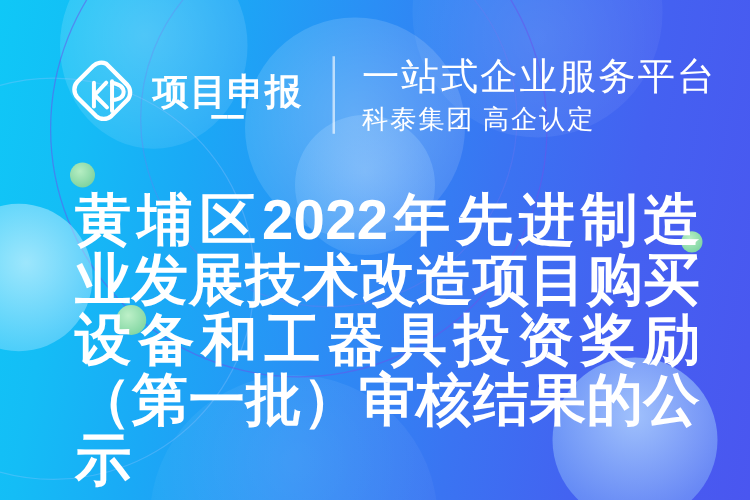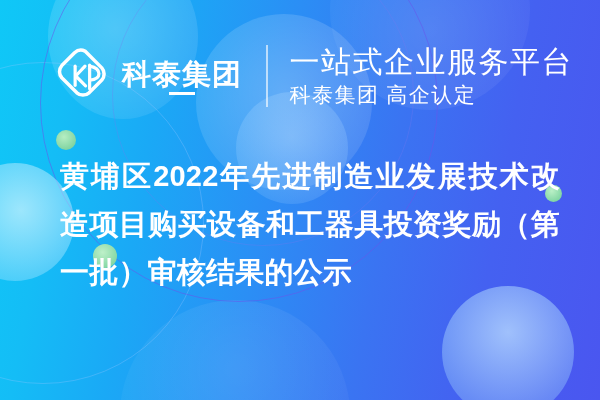--- a/index.html
+++ b/index.html
@@ -208,21 +208,21 @@
   
   .title-block {
     position: absolute;
     left: 60px;
     top: 152px;
     width: 500px;
   }
   .title-text {
     font-family: "Liberation Sans", "DejaVu Sans", sans-serif;
     font-weight: bold;
-    font-size: 29px;
+    font-size: 45px;
     line-height: 48px;
     letter-spacing: 0.2px;
     color: #ffffff;
     margin: 0;
     text-align: justify;
     word-break: break-all;
   }
 </style>
 </head>
 <body>
@@ -253,21 +253,21 @@
       </g>
       <g fill="none" stroke="#ffffff" stroke-width="5.5" stroke-linecap="round" stroke-linejoin="round">
         <path d="M33 33 L33 66"></path>
         <path d="M50 33 L34 50 L51 67"></path>
         <path d="M58 31 L58 72"></path>
         <path d="M58 33 Q74 36 74 46 Q74 56 58 57"></path>
       </g>
     </svg>
 
     <div class="logo-wordmark">
-      <div class="logo-cn">科泰集团</div>
+      <div class="logo-cn">项目申报</div>
       <div class="logo-en-row">
         <span class="logo-en-rule"></span>
         <span class="logo-en-rule"></span>
       </div>
     </div>
 
     <div class="header-divider"></div>
 
     <div class="slogan">
       <div class="slogan-main">一站式企业服务平台</div>

